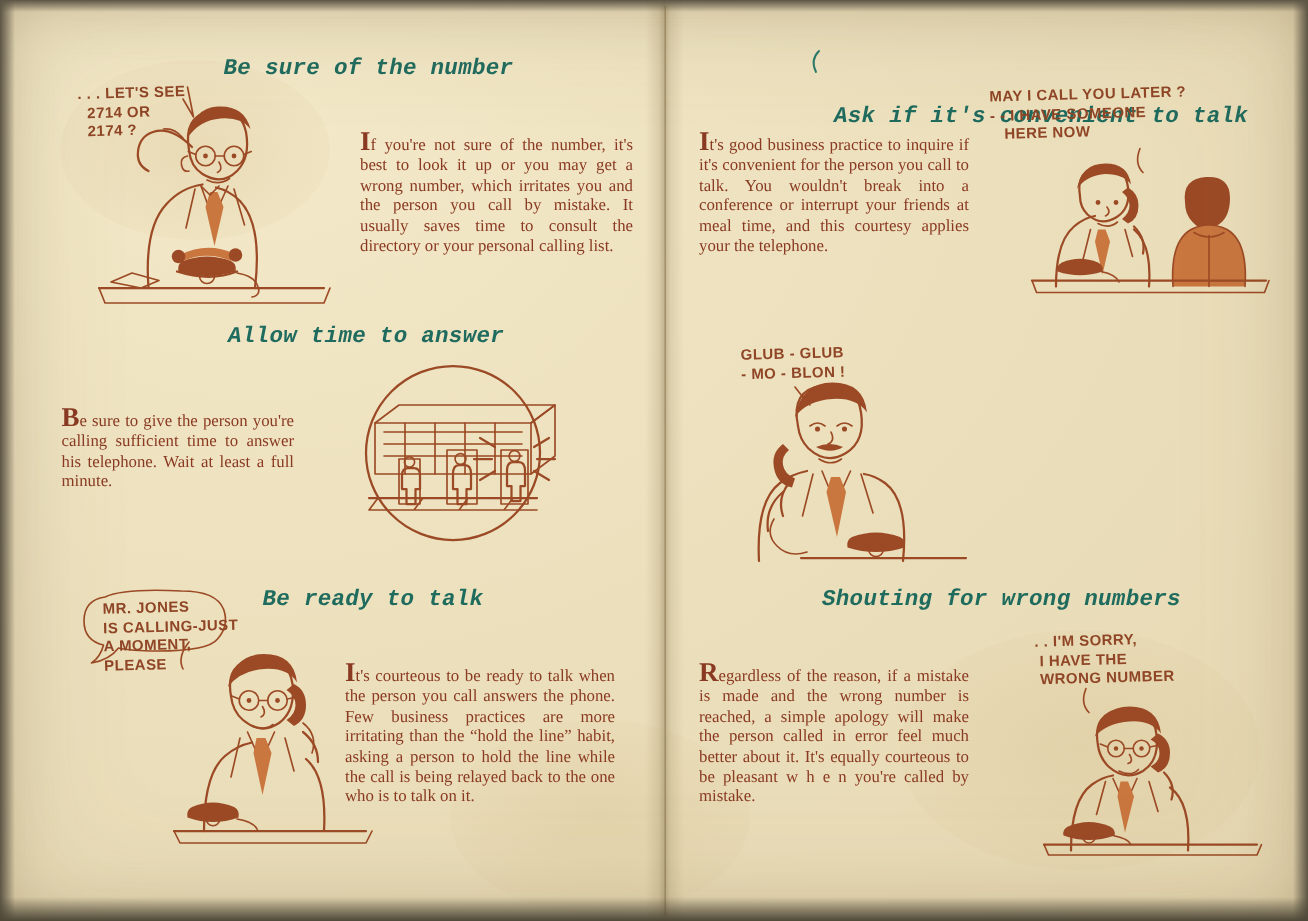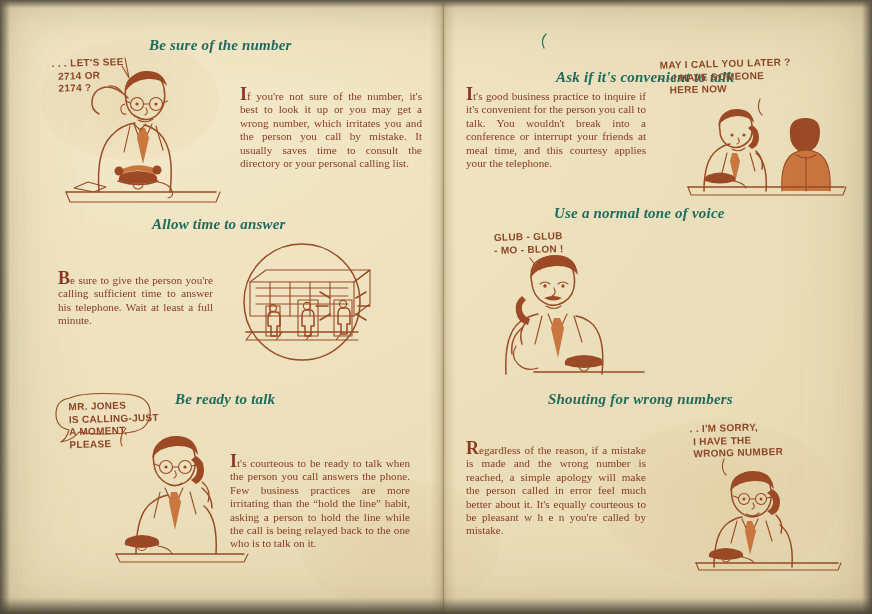--- a/index.html
+++ b/index.html
@@ -53,21 +53,21 @@
   }
   #gutter-line {
     position:absolute; left:443px; top:4px; width:1px; height:606px;
     background: rgba(120,100,60,0.45);
     pointer-events:none;
   }
 
   
   .heading {
     position: absolute;
-    font-family: Liberation Serif, serif;
+    font-family: Liberation Mono, monospace;
     font-style: italic;
     font-weight: bold;
     font-size: 15px;
     letter-spacing: 0.2px;
     color: #1f6b5e;
     white-space: nowrap;
   }
   .body-col {
     position: absolute;
     font-family: "Liberation Serif", serif;
@@ -206,21 +206,21 @@
 
       <path class="ink-t" d="M112 60 h18 v36 h-18z"></path>
       <path class="ink" d="M120 68 q-4 0 -4 6 l0 10 l3 0 l0 10 l6 0 l0 -10 l3 0 l0 -10 q0 -6 -4 -6z"></path>
       <circle cx="121" cy="64" r="3.6" class="ink-t"></circle>
 
       <path class="ink" d="M134 58 l10 -6 M136 66 l12 0 M134 74 l10 6"></path>
       <path class="ink" d="M108 58 l-10 -6 M106 66 l-12 0 M108 74 l-10 6"></path>
     </svg>
   </div>
 
-  <div class="body-col" style="left:58px;top:272px;width:155px;">
+  <div class="body-col" style="left:41px;top:272px;width:155px;">
     <span class="dropcap">B</span><span>e sure to give the person you're calling sufficient time to answer his telephone. Wait at least a full minute.</span>
   </div>
 
   <div class="heading" style="left:175px;top:391px;">Be ready to talk</div>
 
   <div class="art" style="left:52px;top:390px;">
     <svg width="120" height="70" viewBox="0 0 120 70">
       <path class="ink-t" d="M18 8 q-14 2 -14 16 q0 13 13 16 q-2 8 -8 12 q12 -2 18 -10 q8 2 26 2 q34 0 40 -8 q8 -9 4 -20 q-5 -12 -28 -12 q-38 -2 -51 4z"></path>
     </svg>
   </div>
@@ -261,21 +261,21 @@
 
       <path class="ink" d="M6 132 h128"></path>
       <path class="ink-t" d="M6 132 l4 8 h124 l4 -8"></path>
 
       <path class="fill-d" d="M18 116 q14 -6 28 0 q4 2 3 7 q-17 6 -34 0 q-1 -5 3 -7z"></path>
       <circle cx="32" cy="124" r="4.5" class="ink-t"></circle>
       <path class="ink-t" d="M48 124 q12 2 14 8"></path>
     </svg>
   </div>
 
-  <div class="body-col" style="left:230px;top:442px;width:180px;margin-top:13px;">
+  <div class="body-col" style="left:230px;top:442px;width:180px;">
     <span class="dropcap">I</span><span>t's courteous to be ready to talk when the person you call answers the phone. Few business practices are more irritating than the “hold the line” habit, asking a person to hold the line while the call is being relayed back to the one who is to talk on it.</span>
   </div>
 
   <div class="heading" style="left:556px;top:35px;margin-top:34px;">Ask if it's convenient to talk</div>
 
   <div class="art" style="left:534px;top:28px;">
     <svg width="30" height="30" viewBox="0 0 30 30">
       <path class="stroke-teal" d="M12 6 q-6 6 -2 14"></path>
     </svg>
   </div>
@@ -315,21 +315,20 @@
 
       <path class="fill-d" d="M22 80 q12 -5 24 0 q4 2 3 6 q-15 5 -30 0 q-1 -4 3 -6z"></path>
       <path class="ink-t" d="M48 86 q10 2 12 7"></path>
     </svg>
   </div>
 
   <div class="body-col" style="left:466px;top:88px;width:180px;">
     <span class="dropcap">I</span><span>t's good business practice to inquire if it's convenient for the person you call to talk. You wouldn't break into a conference or interrupt your friends at meal time, and this courtesy applies your the telephone.</span>
   </div>
 
-  <div class="heading" style="left:554px;top:205px;">Use a normal tone of voice</div>
 
   <div class="balloon-text" style="left:494px;top:231px;">GLUB - GLUB
 - MO - BLON !</div>
 
   <div class="art" style="left:478px;top:236px;">
     <svg width="170" height="140" viewBox="0 0 170 140">
 
       <path class="ink-t" d="M52 22 q6 8 10 12"></path>
 
       <path class="ink" d="M54 48 q-5 -24 16 -27 q23 -3 26 18 q3 19 -10 27 q-13 8 -25 -3 q-6 -6 -7 -15z"></path>

